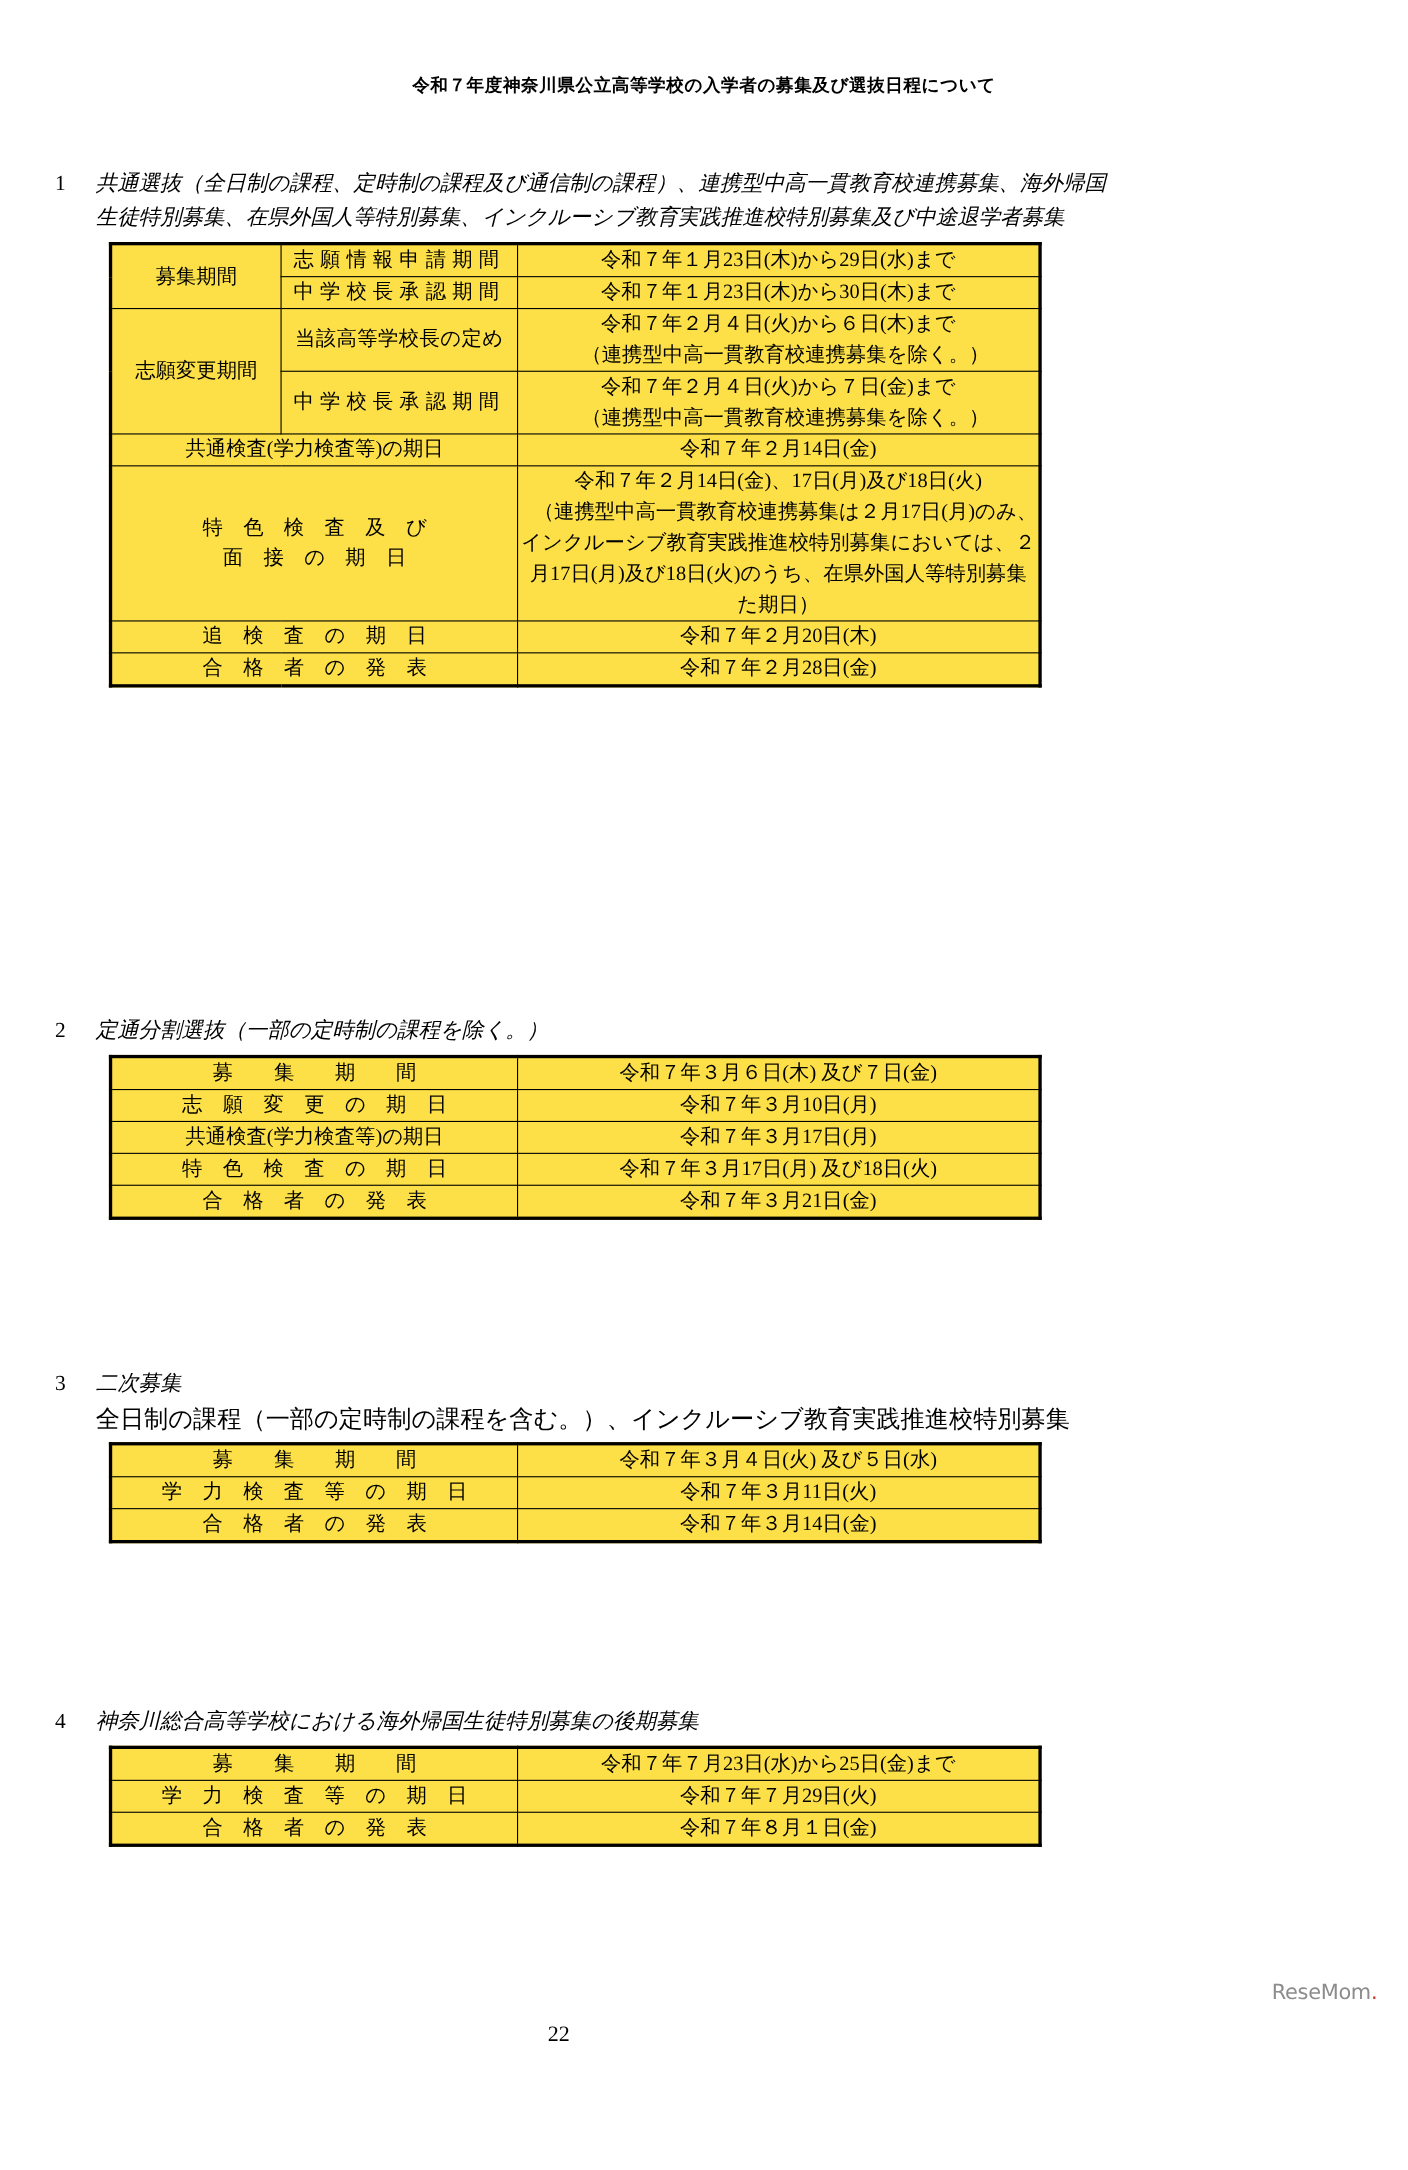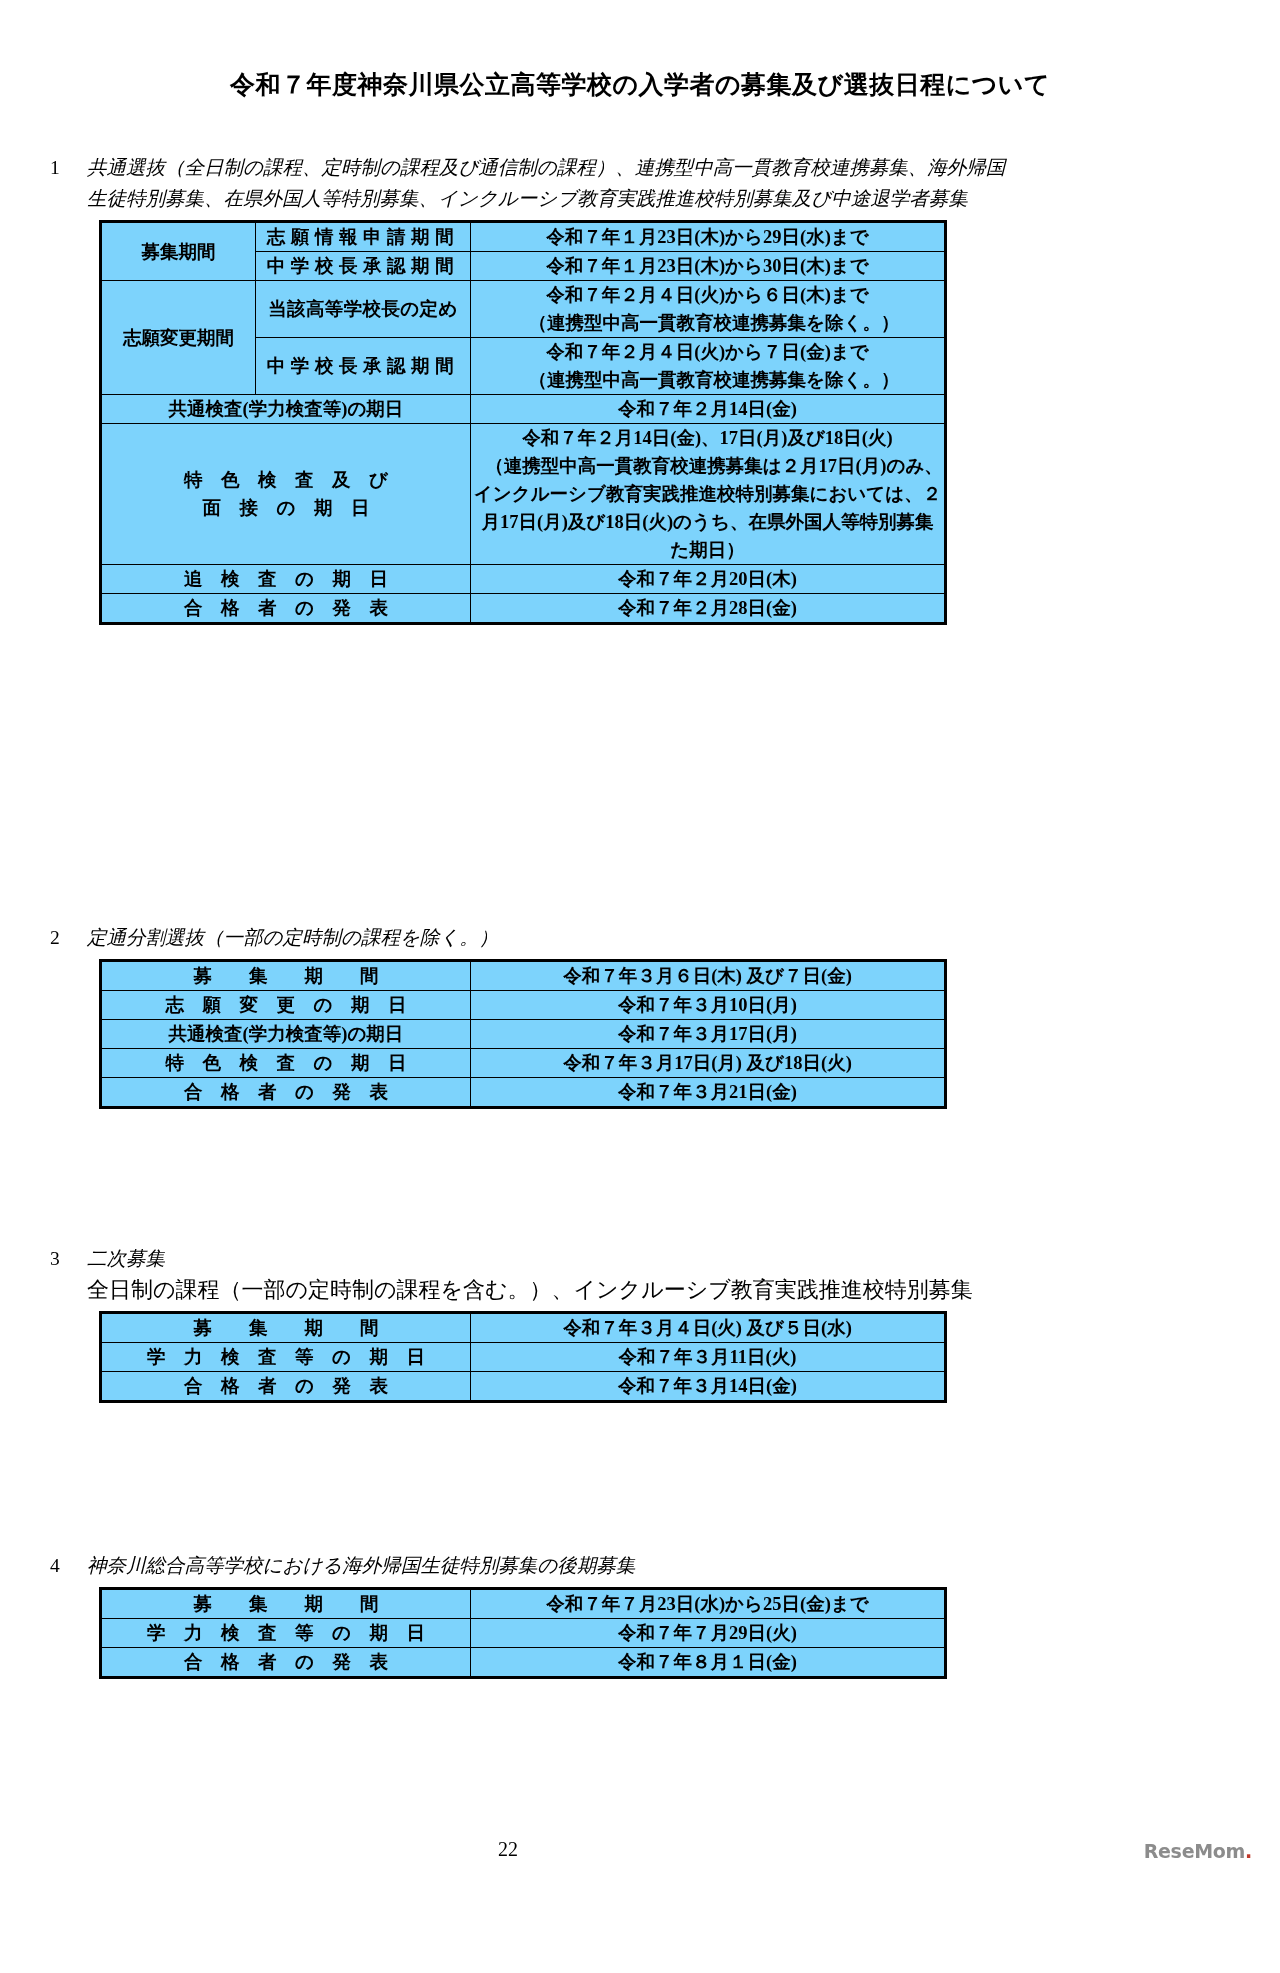--- a/index.html
+++ b/index.html
@@ -23,21 +23,21 @@
     padding: 0;
   }
 
   
   .doc-title {
     position: absolute;
     left: 0;
     top: 68px;
     width: 1280px;
     text-align: center;
-    font-size: 25px;
+    font-size: 16px;
     font-weight: bold;
     letter-spacing: 0.5px;
     font-family: "DejaVu Sans", "Liberation Sans", sans-serif;
     white-space: nowrap;
   }
 
   
   .section {
     position: absolute;
     left: 0;
@@ -73,22 +73,21 @@
     padding-left: 87px;
     white-space: nowrap;
   }
 
   
   table.doc {
     border-collapse: collapse;
     margin-left: 99px;
     margin-top: 6px;
     table-layout: fixed;
-    background: #7dd3fc;
-    font-weight: bold;
+    background: #fde047;
   }
   table.doc td {
     border: 1px solid #000;
     padding: 0;
     vertical-align: middle;
     font-size: 18.5px;
     line-height: 28px;
   }
   table.doc {
     border: 3px solid #000;
@@ -122,24 +121,24 @@
     position: absolute;
     left: 0;
     top: 1838px;
     width: 1016px;
     text-align: center;
     font-size: 20px;
   }
   .brand {
     position: absolute;
     right: 28px;
-    top: 1840px;
+    top: 1800px;
     font-family: "DejaVu Sans", "Liberation Sans", sans-serif;
     font-size: 19px;
-    font-weight: bold;
+    font-weight: normal;
     color: #8c8c8c;
     letter-spacing: -0.3px;
     white-space: nowrap;
   }
   .brand .dot {
     color: #c0392b;
   }
 </style>
 </head>
 <body>

